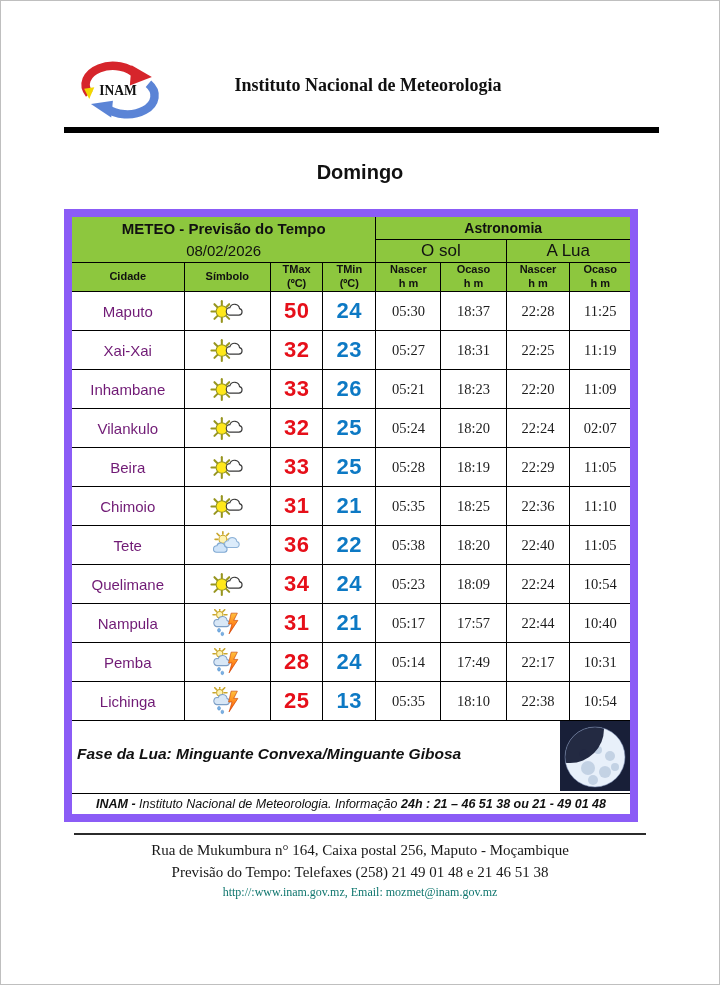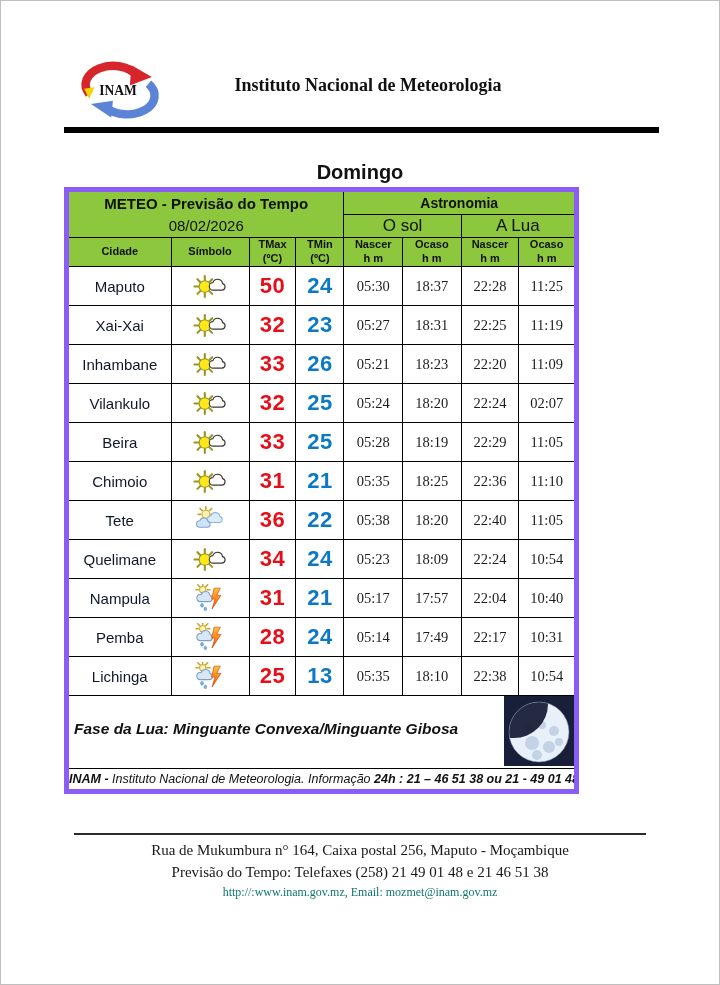--- a/index.html
+++ b/index.html
@@ -11,31 +11,31 @@
   
   .logo{position:absolute;left:74px;top:54px;width:86px;height:66px;}
   .titles{position:absolute;top:72px;left:0;right:0;text-align:center;
     font-family:"Liberation Serif",serif;font-weight:bold;line-height:1.4;}
   .title-1{font-size:18px;padding-left:16px;}
   .title-2{font-size:17px;}
   .thick-bar{position:absolute;top:126px;left:63px;width:595px;height:6px;background:#000;}
   .day-title{position:absolute;top:160px;left:0;right:0;text-align:center;
     font-size:20px;font-weight:bold;}
   
-  table.fx{position:absolute;top:186px;left:63px;width:515px;
-    border-collapse:collapse;table-layout:fixed;border:5px solid #8b5cf6;}
+  table.fx{position:absolute;top:208px;left:63px;width:574px;
+    border-collapse:collapse;table-layout:fixed;border:8px solid #8b5cf6;}
   table.fx td{border:1px solid #000;padding:0;text-align:center;vertical-align:middle;overflow:hidden;}
   .g{background:#8dc73e;}
   .h-meteo{font-weight:bold;font-size:15px;line-height:1.45;}
   .h-date{font-weight:normal;font-size:15px;}
   .h-astro{font-weight:bold;font-size:14px;height:22px;}
   .h-sub{font-size:17px;height:22px;font-weight:normal;}
   .h-col{height:28px;font-size:11px;font-weight:bold;line-height:1.25;}
   tbody td{height:38px;background:#fff;}
-  .c-city{font-size:15px;color:#0f172a;}
+  .c-city{font-size:15px;color:#701a75;}
   .c-tmax{color:#e60f19;font-weight:bold;font-size:22px;letter-spacing:0.5px;}
   .c-tmin{color:#0d79c4;font-weight:bold;font-size:22px;letter-spacing:0.5px;}
   .c-time{font-family:"Liberation Serif",serif;font-size:14.5px;color:#1c1c1c;}
   .wicon{width:38px;height:28px;display:inline-block;vertical-align:middle;}
   
   .fase-cell{height:72px;background:#fff;text-align:left;position:relative;}
   .fase-text{position:absolute;left:5px;top:24px;font-style:italic;font-weight:bold;font-size:15.5px;white-space:nowrap;}
   .moon-svg{position:absolute;right:0;top:0;width:70px;height:70px;display:block;}
   
   .info-cell{height:20px;background:#fff;text-align:left;padding-left:4px;
@@ -279,21 +279,21 @@
 
   <tr>
     <td class="c-city">Nampula</td>
     <td class="c-icon"><svg class="wicon" viewBox="0 0 36 27">
               <use href="#sym-storm"></use>
             </svg></td>
     <td class="c-tmax">31</td>
     <td class="c-tmin">21</td>
     <td class="c-time">05:17</td>
     <td class="c-time">17:57</td>
-    <td class="c-time">22:04</td>
+    <td class="c-time">22:44</td>
     <td class="c-time">10:40</td>
   </tr>
 
   <tr>
     <td class="c-city">Pemba</td>
     <td class="c-icon"><svg class="wicon" viewBox="0 0 36 27">
               <use href="#sym-storm"></use>
             </svg></td>
     <td class="c-tmax">28</td>
     <td class="c-tmin">24</td>

